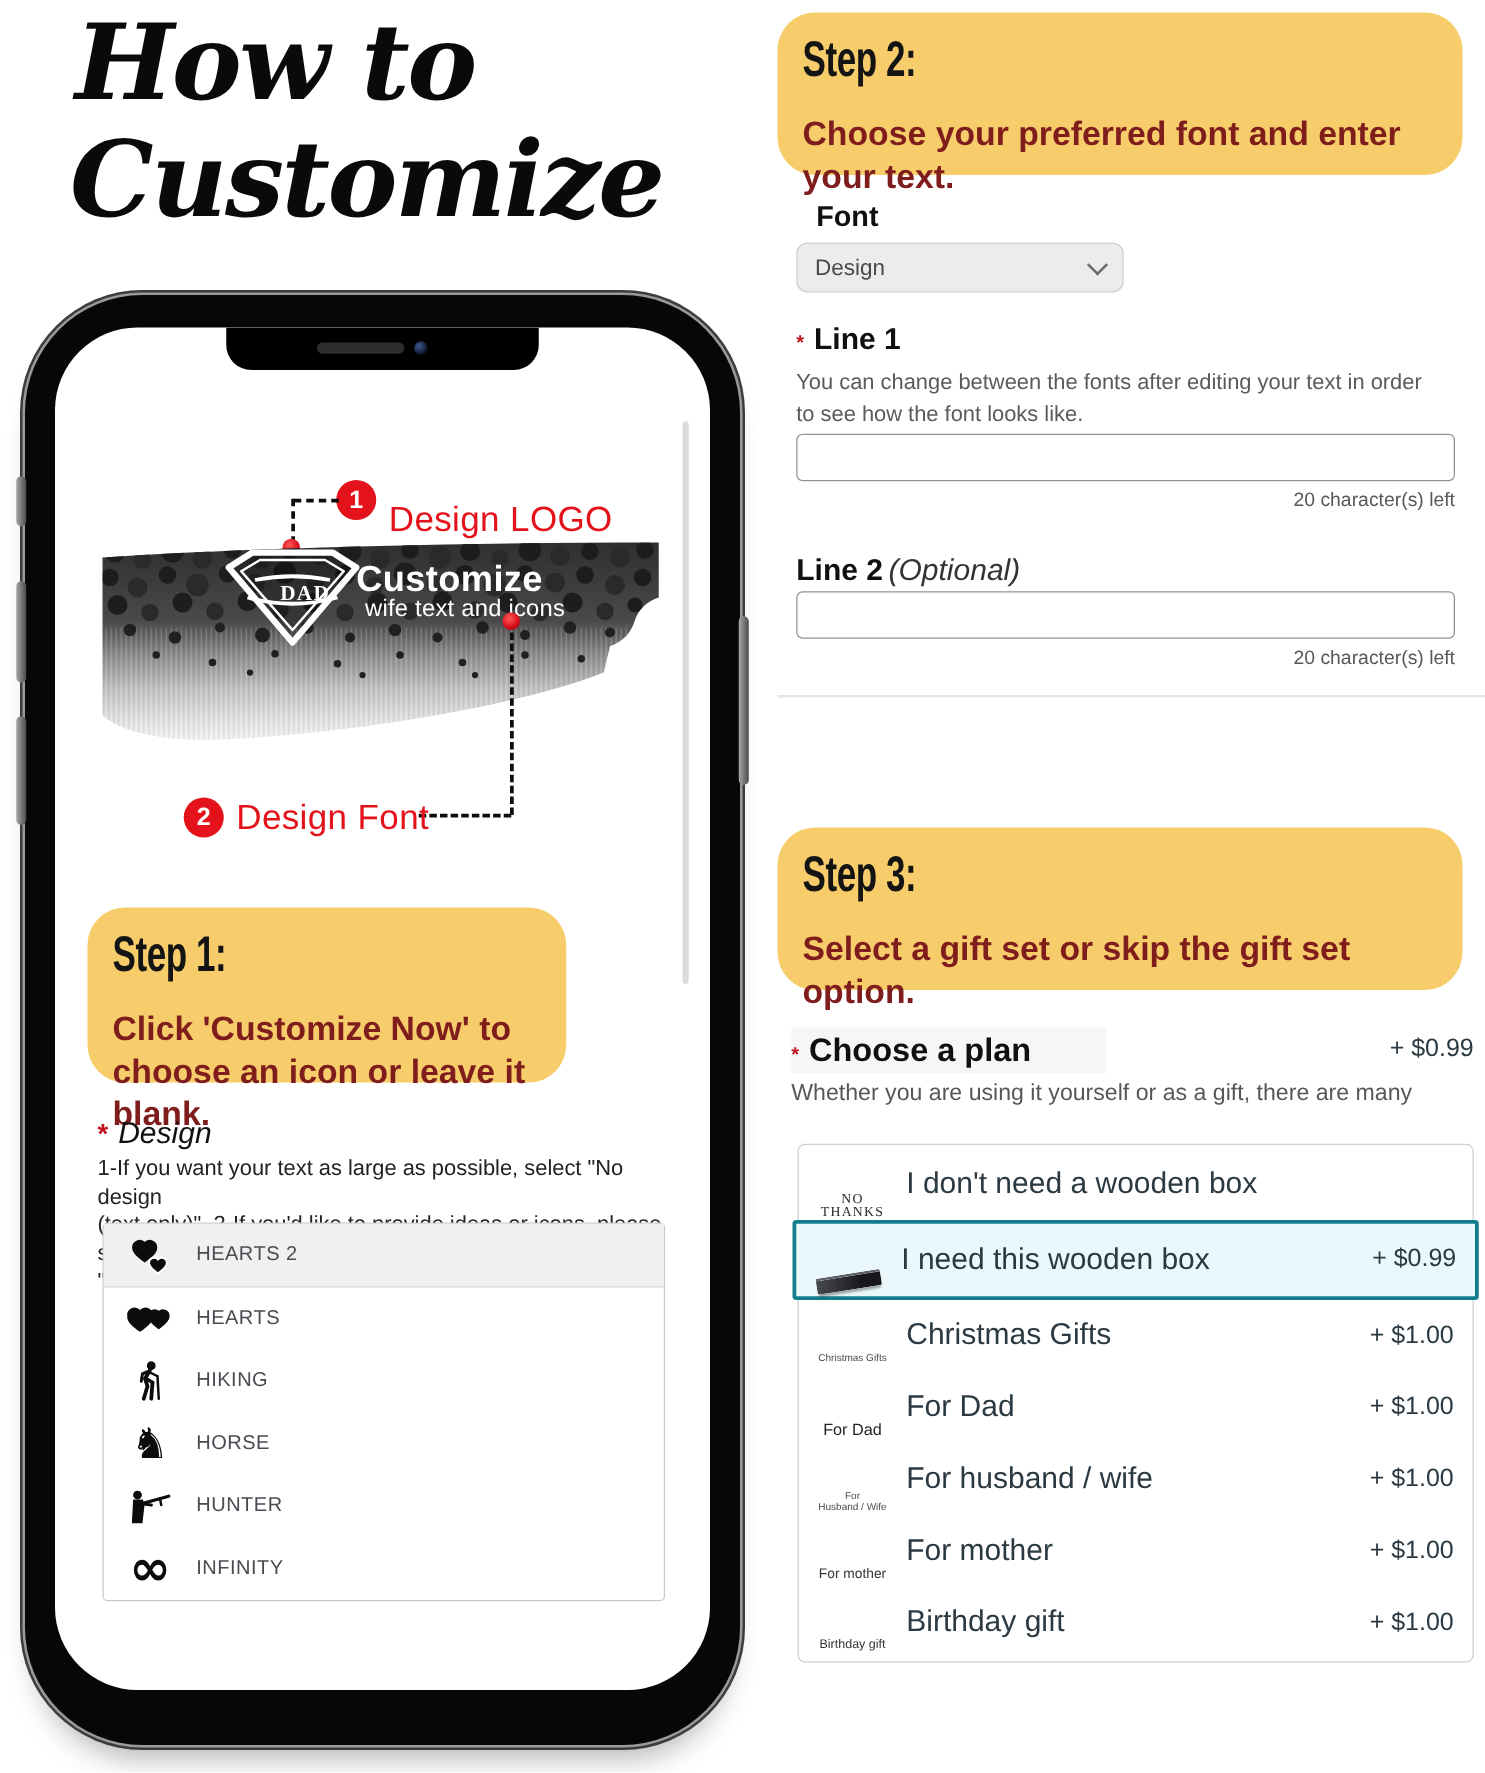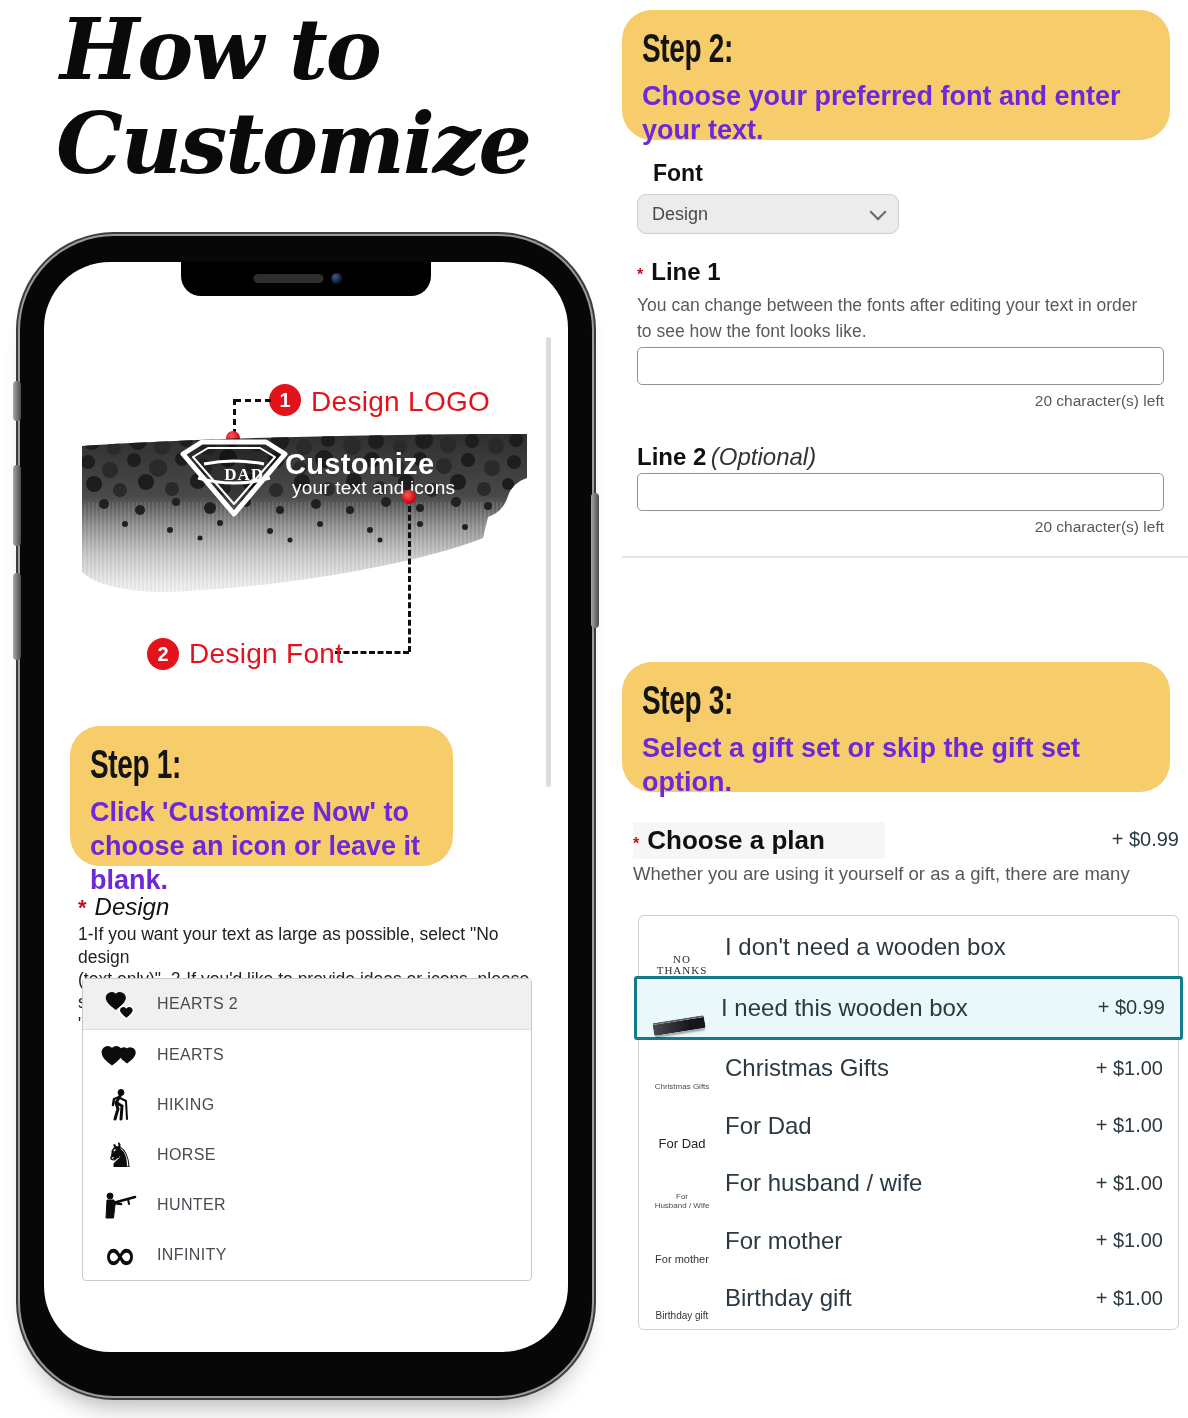--- a/index.html
+++ b/index.html
@@ -35,21 +35,21 @@
   
   .knife-headline{color:#fff;font-weight:700;font-size:29px;letter-spacing:.3px;white-space:nowrap;}
   .knife-subline{color:#fff;font-weight:400;font-size:19px;letter-spacing:.2px;white-space:nowrap;}
   .knife-logo-text{color:#fff;font-family:"Liberation Serif",serif;font-weight:700;font-size:17px;
                    letter-spacing:1px;text-align:right;}
 
   
   .step-box{background:#F7CD6B;border-radius:30px;padding:16px 20px 0 20px;box-sizing:border-box;}
   .step-head{font-weight:900;font-size:40px;letter-spacing:-.5px;transform:scaleX(.70);
              transform-origin:left center;white-space:nowrap;color:#141414;}
-  .step-body{font-size:27px;font-weight:600;color:#6d28d9;line-height:34px;margin-top:8px;}
+  .step-body{font-size:27px;font-weight:600;color:#7f1d1d;line-height:34px;margin-top:19px;}
 
   
   .field-label{font-size:24px;font-weight:700;color:#0F1111;}
   .req{color:#c1121f;font-weight:700;margin-right:8px;}
   .helper{color:#5a5a5a;font-size:17.5px;line-height:26px;}
   .counter{color:#56595c;font-size:15.5px;text-align:right;}
   .ipt{box-sizing:border-box;width:100%;height:38px;border:1.5px solid #8f9399;border-radius:5px;background:#fff;
        font-size:18px;padding:0 10px;font-family:"Liberation Sans",sans-serif;}
   .dropdown{box-sizing:border-box;width:262px;height:40px;background:#ececec;border:1px solid #cfcfd3;border-radius:9px;
             display:flex;align-items:center;justify-content:space-between;padding:0 14px;cursor:pointer;}
@@ -106,21 +106,21 @@
     <div class="side-btn" style="right:-7px;top:257px;height:135px;"></div>
 
     <div class="screen">
       <div class="notch">
         <div class="speaker"></div>
         <div class="camera"></div>
       </div>
       <div class="scroll-remnant" style="right:17px;top:75px;height:450px;"></div>
 
       <div class="abs num-badge" style="left:225px;top:122px;">1</div>
-      <div class="abs red-label" style="left:267px;top:124px;">Design LOGO</div>
+      <div class="abs red-label" style="left:267px;top:138px;">Design LOGO</div>
       <div class="abs dash-h" style="left:191px;top:137px;width:36px;"></div>
       <div class="abs dash-v" style="left:189px;top:137px;height:36px;"></div>
       <div class="abs red-dot" style="left:182px;top:169px;"></div>
 
       <div class="abs" style="left:36px;top:170px;width:449px;height:176px;">
         <svg width="449" height="176" viewBox="0 0 449 176">
           <defs>
             <linearGradient id="steel" x1="0" y1="0" x2="0" y2="1">
               <stop offset="0" stop-color="#2f2f2f"></stop>
                 <stop offset="0.40" stop-color="#4a4a4a"></stop>
@@ -230,21 +230,21 @@
             <path d="M103,22 L122,10 L186,10 L205,22 L154,82 Z" fill="rgba(0,0,0,0.25)" stroke="#ffffff" stroke-width="5" stroke-linejoin="round"></path>
             <path d="M113,25 L128,16 L180,16 L195,25 L154,72 Z" fill="none" stroke="#ffffff" stroke-width="2" stroke-linejoin="round"></path>
             <path d="M118,46 Q154,56 190,46" stroke="#ffffff" stroke-width="3" fill="none"></path>
             <path d="M124,32 Q154,26 184,32" stroke="#ffffff" stroke-width="3" fill="none"></path>
           </g>
         </svg>
       </div>
 
       <div class="abs knife-logo-text" style="left:160px;top:203px;width:60px;">DAD</div>
       <div class="abs knife-headline" style="left:241px;top:186px;">Customize</div>
-      <div class="abs knife-subline" style="left:248px;top:215px;">your text and icons</div>
+      <div class="abs knife-subline" style="left:248px;top:215px;">wife text and icons</div>
 
       <div class="abs red-dot" style="left:358px;top:228px;"></div>
       <div class="abs dash-v" style="left:364px;top:244px;height:146px;"></div>
       <div class="abs dash-h" style="left:291px;top:389px;width:74px;"></div>
       <div class="abs num-badge" style="left:103px;top:376px;">2</div>
       <div class="abs red-label" style="left:145px;top:376px;">Design Font</div>
 
       <div class="abs step-box" style="left:26px;top:464px;width:383px;height:140px;">
         <div class="step-head">Step 1:</div>
         <div class="step-body">

